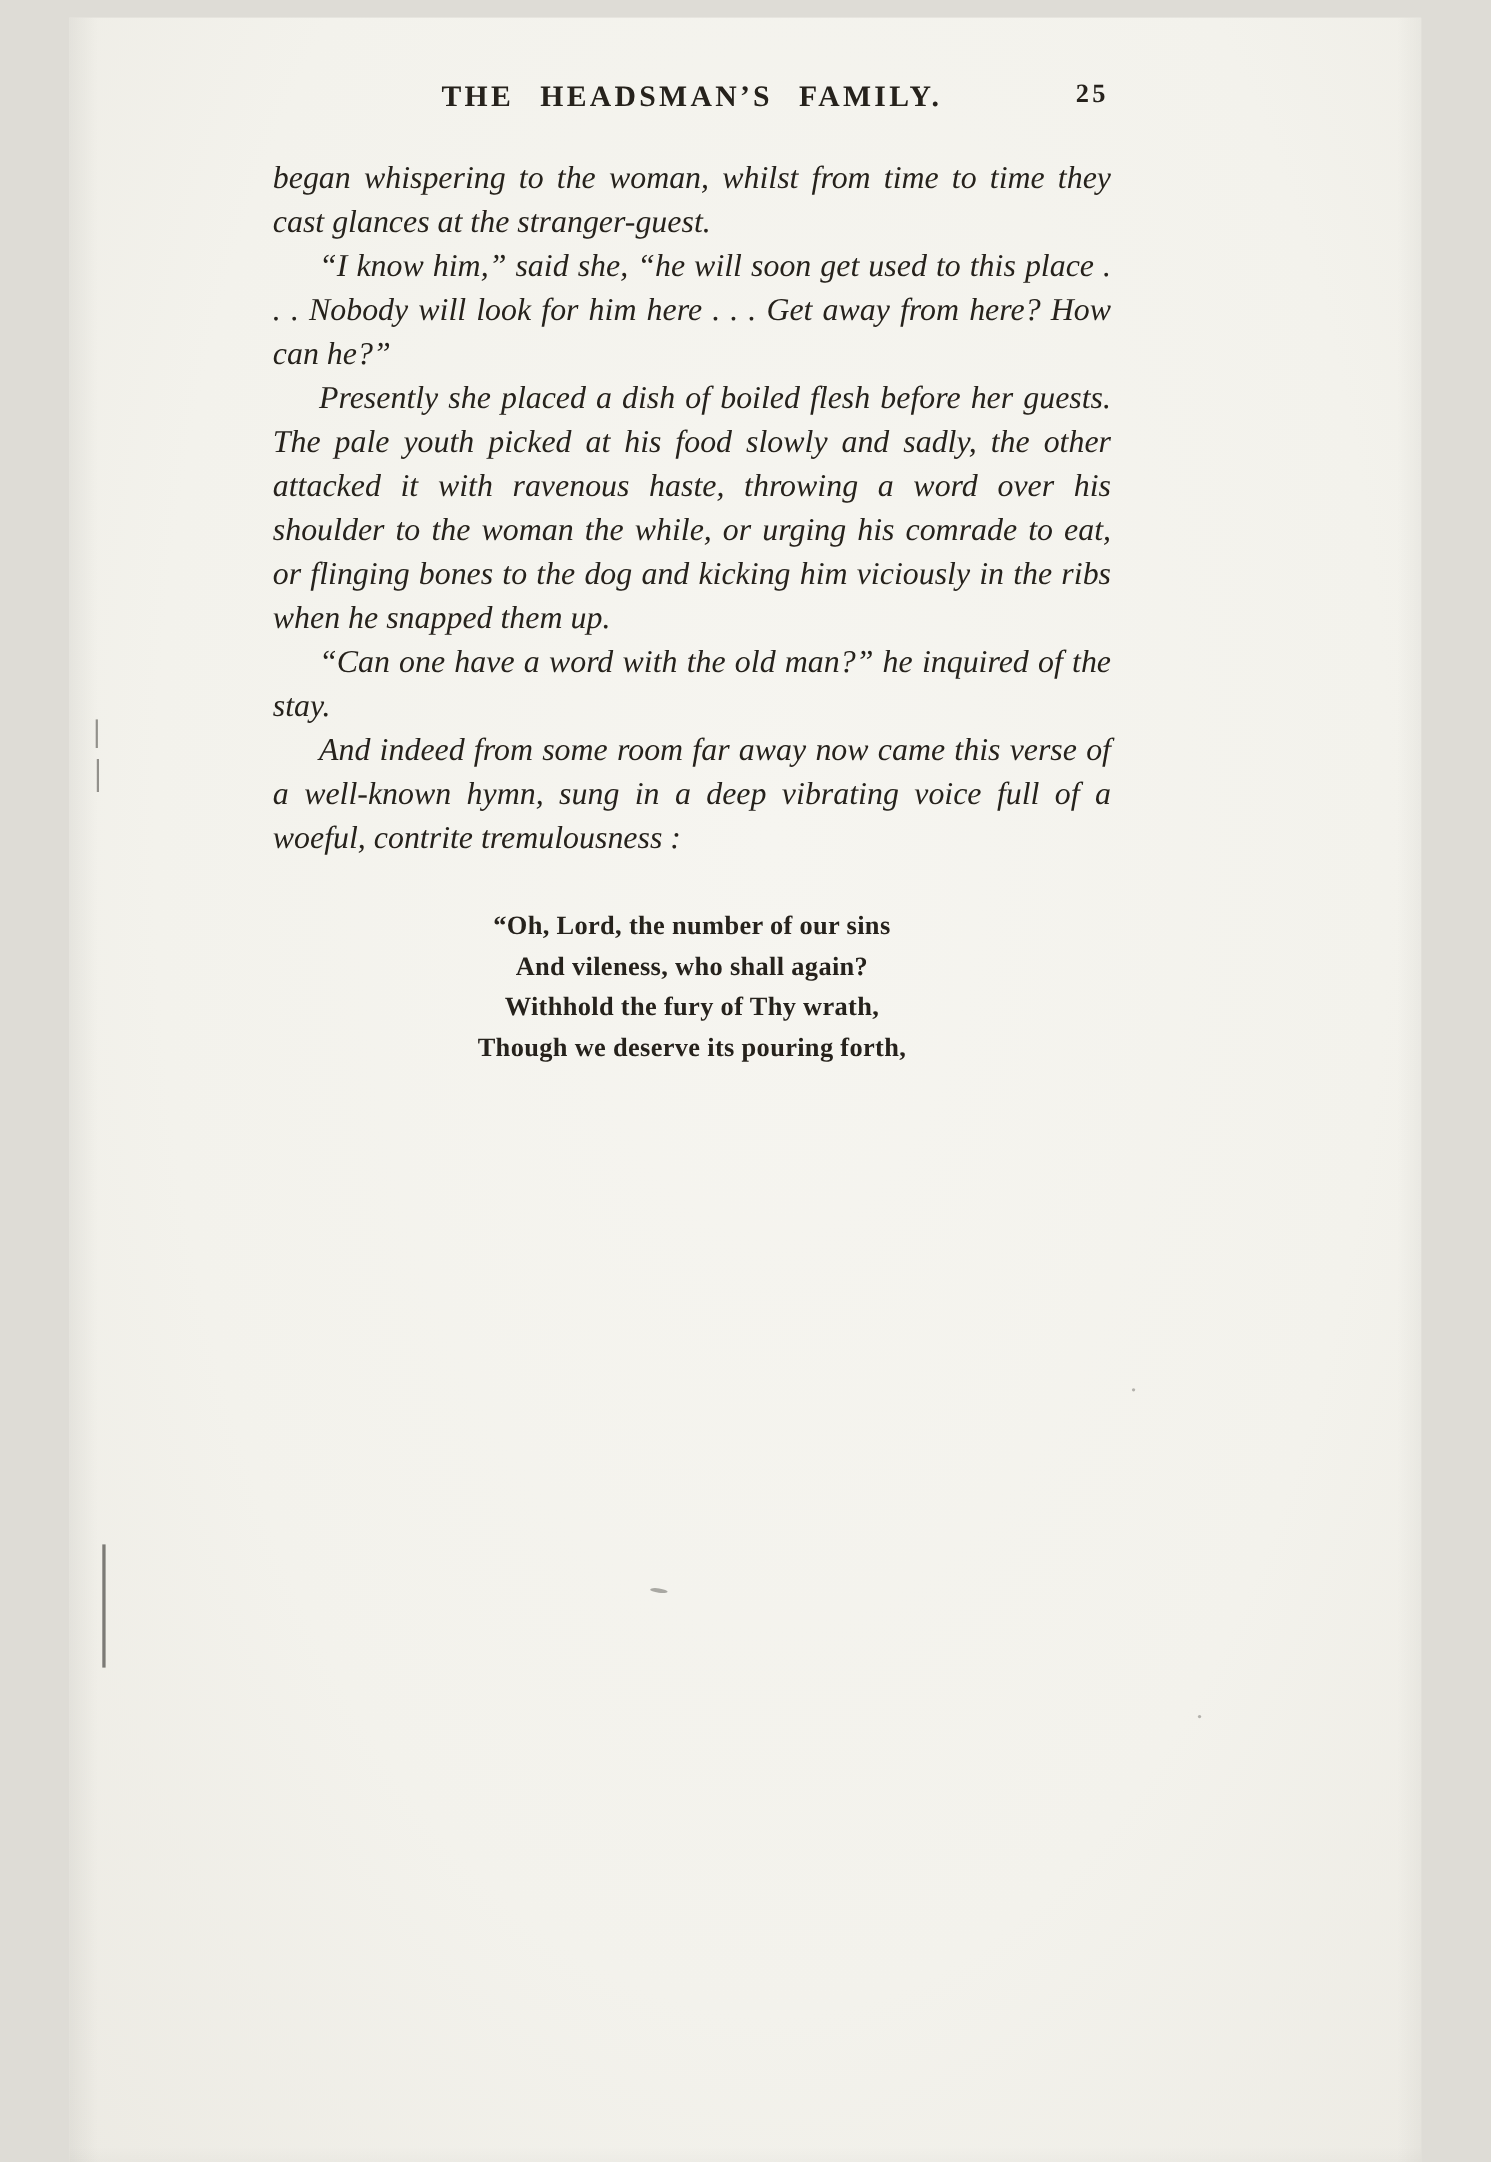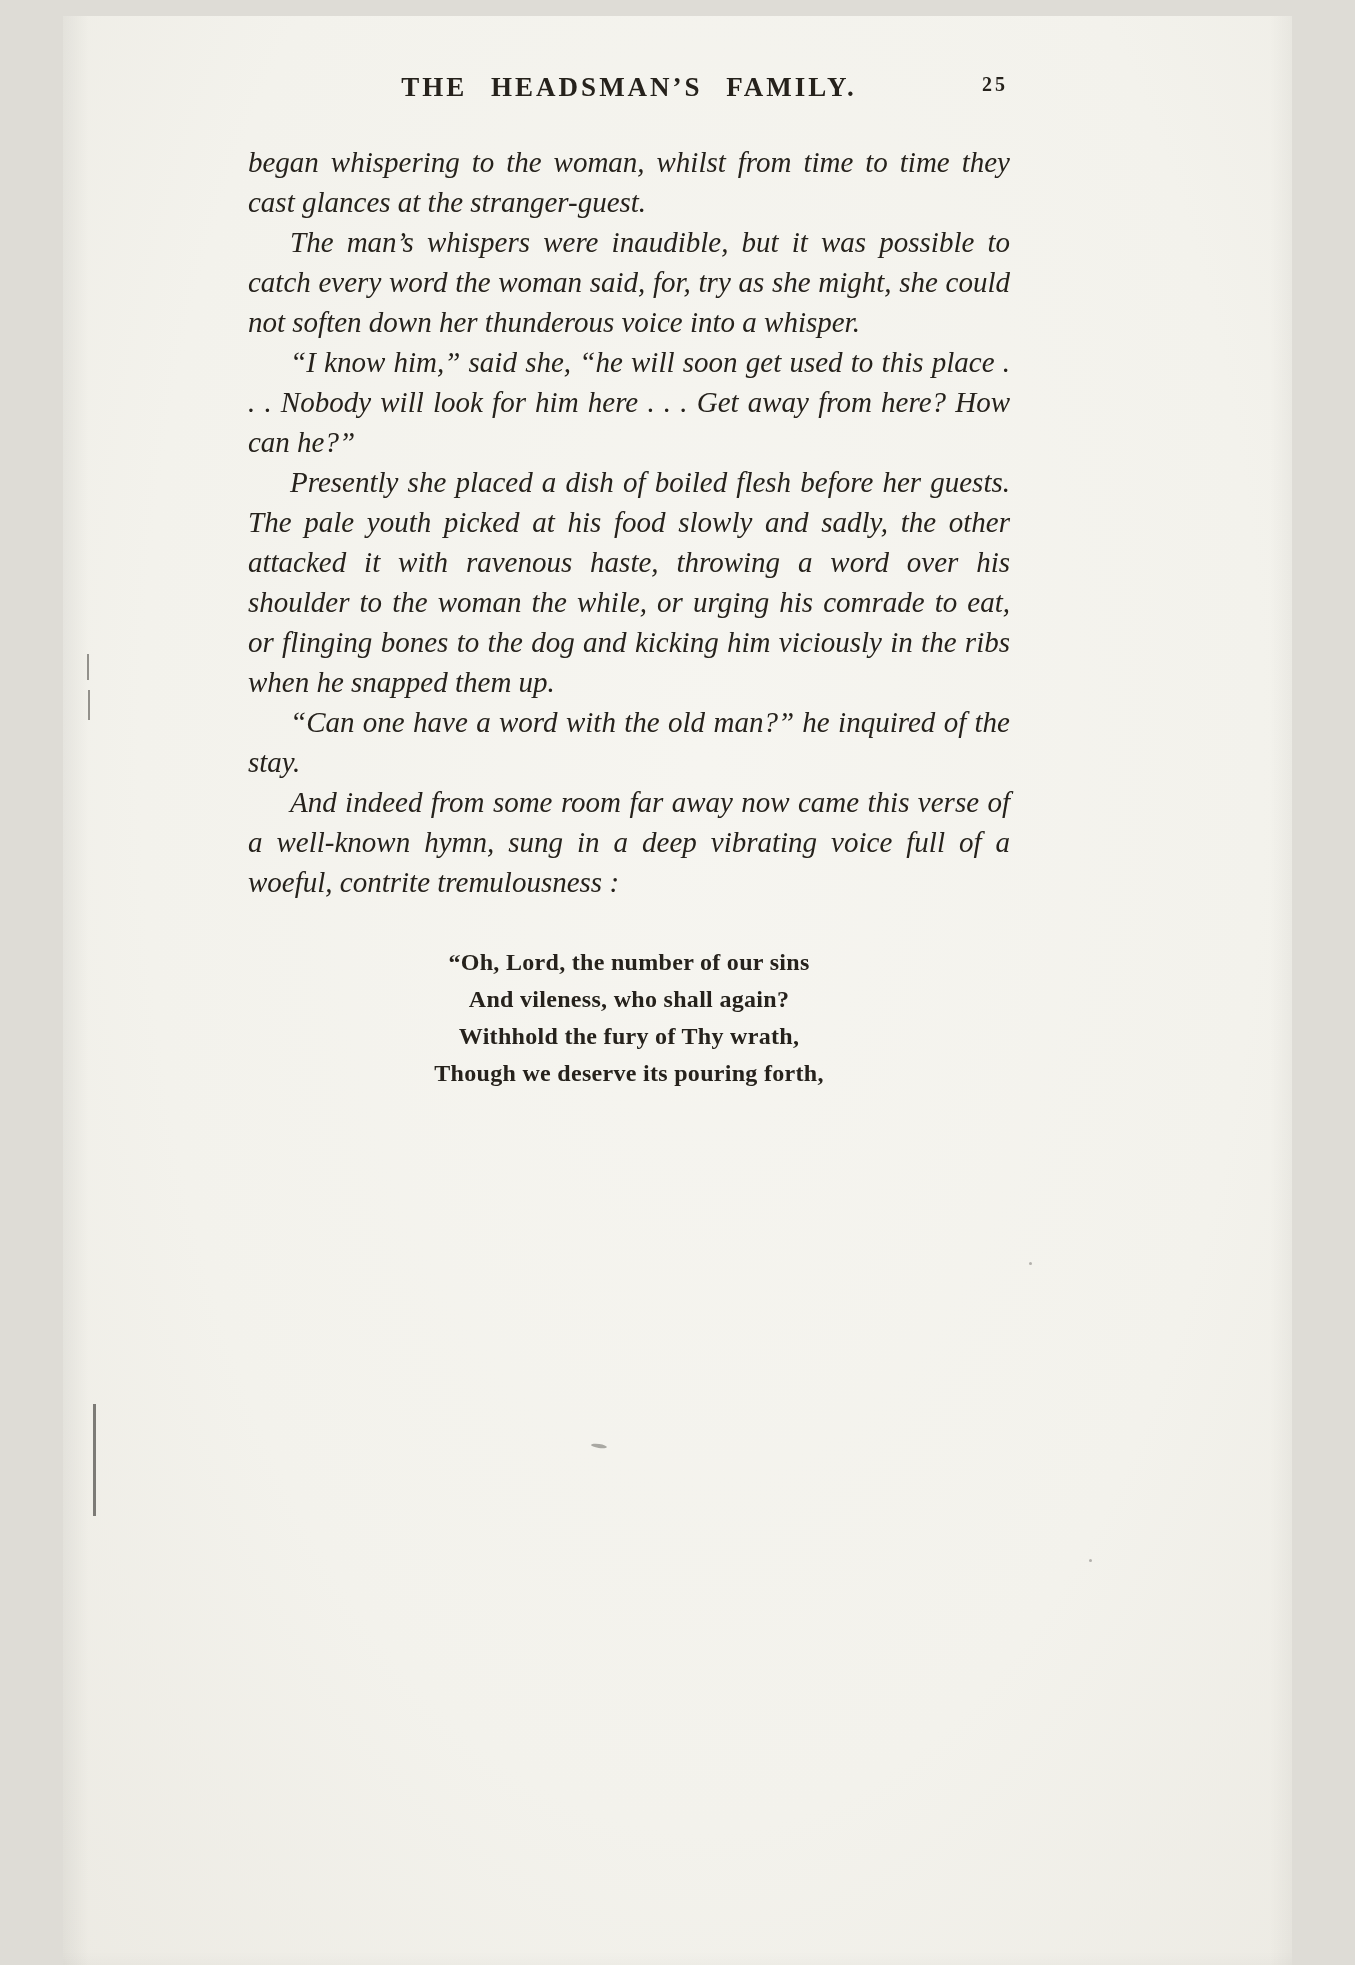--- a/index.html
+++ b/index.html
@@ -44,21 +44,21 @@
     font-size: 27px;
     font-weight: bold;
     letter-spacing: 3px;
     word-spacing: 14px;
   }
 
   .page-number {
     position: absolute;
     right: 2px;
     top: 1px;
-    font-size: 20px;
+    font-size: 24px;
     font-weight: bold;
     letter-spacing: 3px;
   }
 
   .text-block {
     position: absolute;
     top: 126px;
     left: 185px;
     width: 762px;
     font-size: 29px;
@@ -103,21 +103,20 @@
 
 <div class="sheet">
 
   <header class="running-head">
     <span class="head-title">THE HEADSMAN’S FAMILY.</span>
     <span class="page-number">25</span>
   </header>
 
   <main class="text-block">
     <p class="para no-indent">began whispering to the woman, whilst from time to time they cast glances at the stranger-guest.</p>
-    <p class="para">The man’s whispers were inaudible, but it was possible to catch every word the woman said, for, try as she might, she could not soften down her thunderous voice into a whisper.</p>
     <p class="para">“I know him,” said she, “he will soon get used to this place . . .  Nobody will look for him here . . .  Get away from here?  How can he?”</p>
     <p class="para">Presently she placed a dish of boiled flesh before her guests.  The pale youth picked at his food slowly and sadly, the other attacked it with ravenous haste, throwing a word over his shoulder to the woman the while, or urging his comrade to eat, or flinging bones to the dog and kicking him viciously in the ribs when he snapped them up.</p>
     <p class="para">“Can one have a word with the old man?” he inquired of the stay.</p>
     <p class="para">And indeed from some room far away now came this verse of a well-known hymn, sung in a deep vibrating voice full of a woeful, contrite tremulousness :</p>
 
     <div class="verse">
       <div class="verse-line">“Oh, Lord, the number of our sins</div>
       <div class="verse-line">And vileness, who shall again?</div>
       <div class="verse-line">Withhold the fury of Thy wrath,</div>
       <div class="verse-line">Though we deserve its pouring forth,</div>

